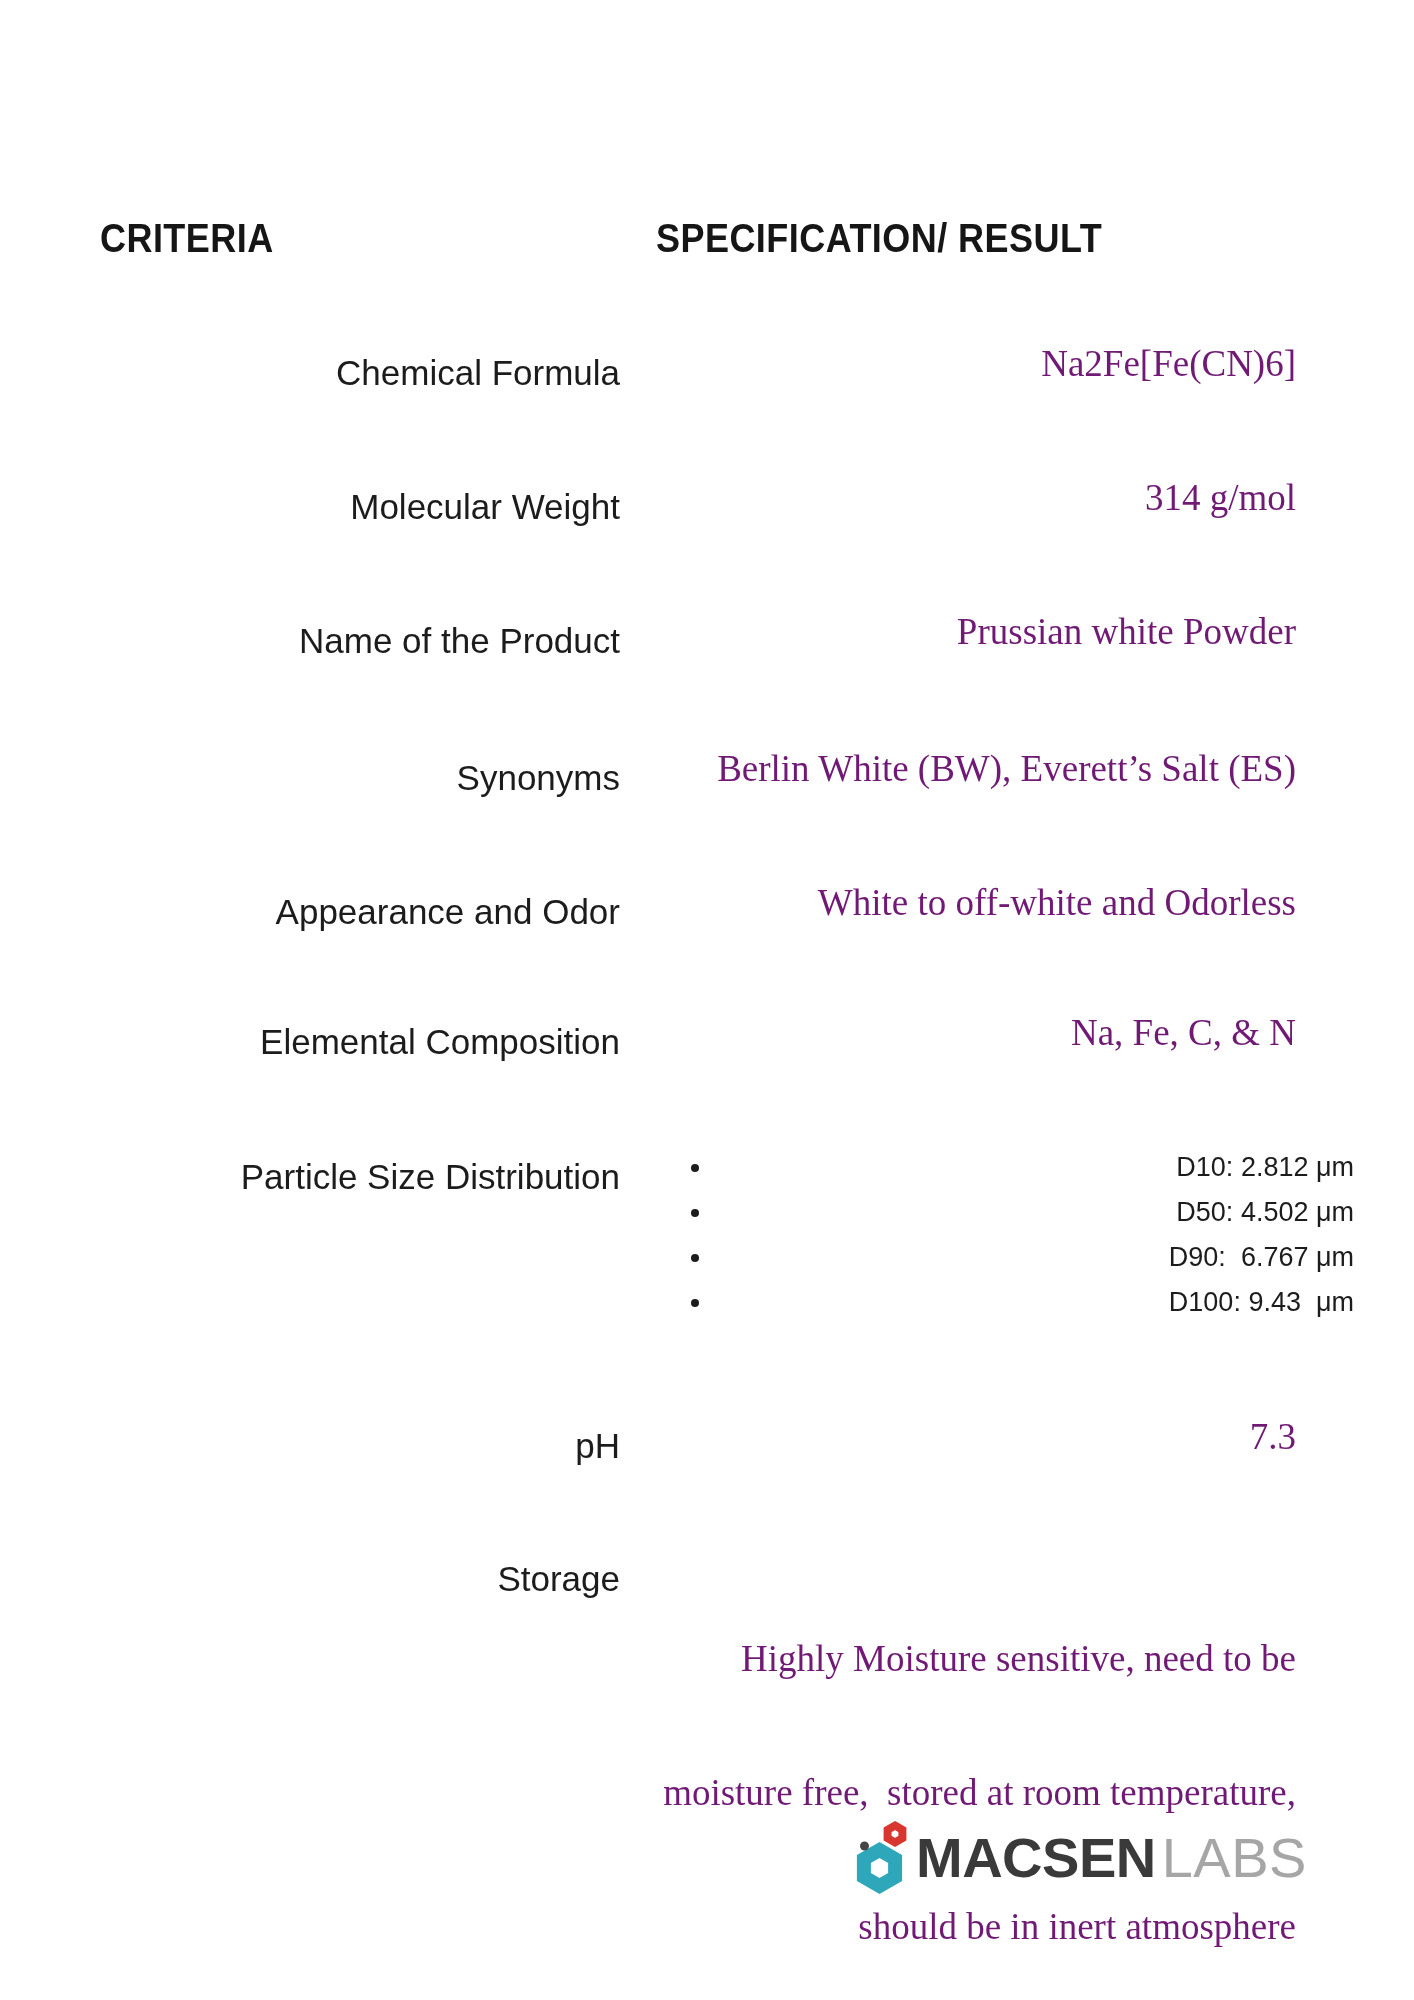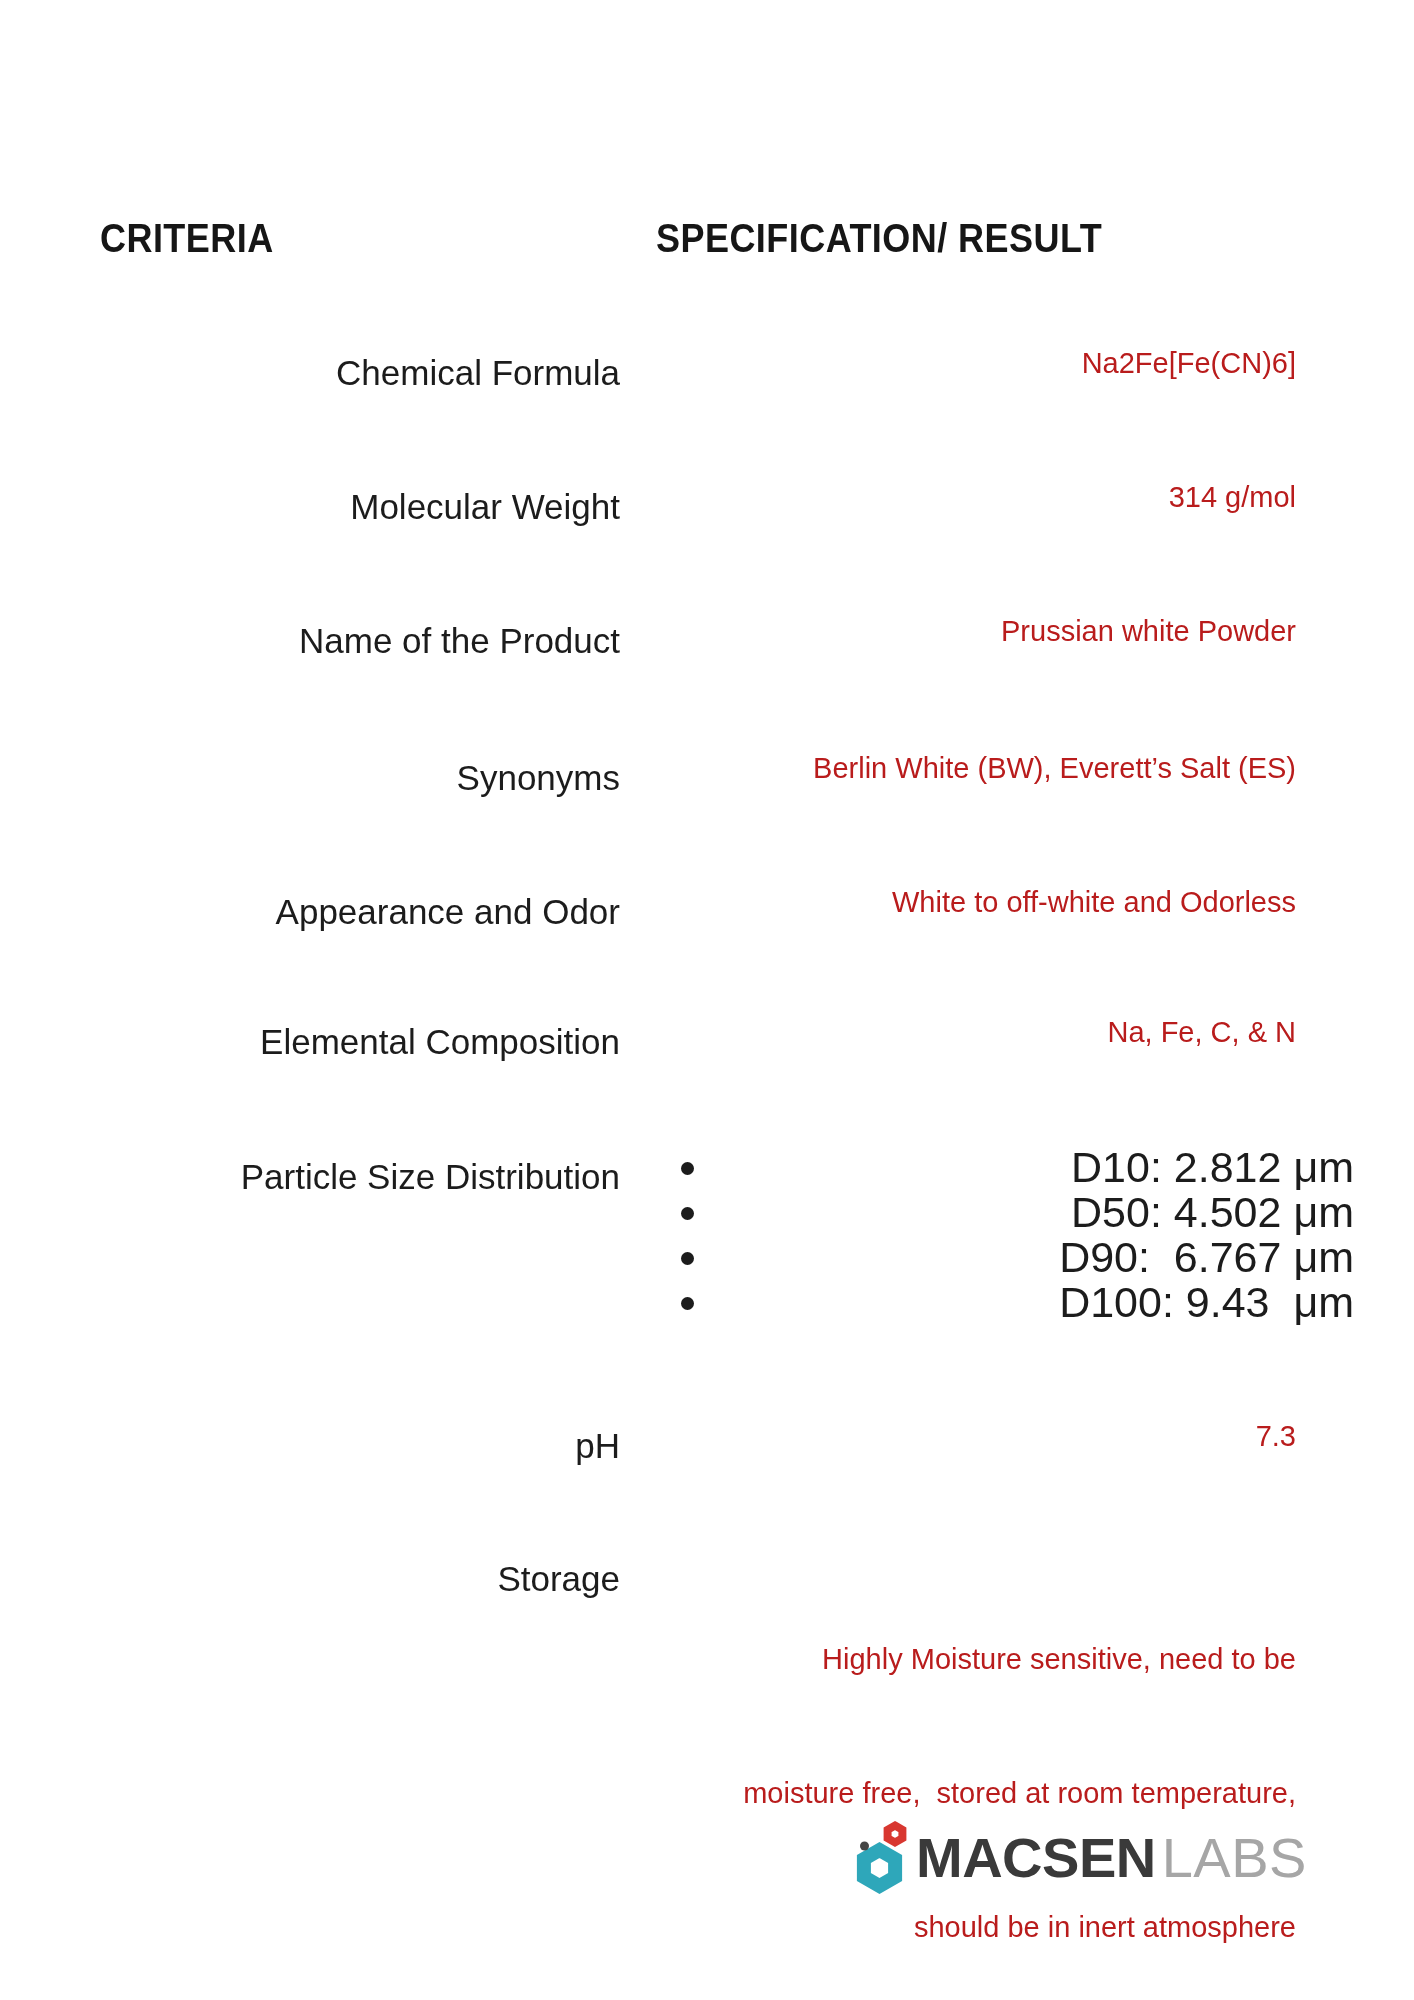--- a/index.html
+++ b/index.html
@@ -14,25 +14,25 @@
     letter-spacing:0.5px;
   }
   .hdr.c1 { left:100px; }
   .hdr.c2 { left:656px; }
   .lbl {
     position:absolute; left:100px; width:520px;
     font-size:35px; line-height:45px; color:#1c1c1c; white-space:pre-wrap;margin-top:9px;
   }
   .val {
     position:absolute; left:656px; width:640px;
-    font-size:29px; line-height:45px; color:#b91c1c; white-space:pre-wrap;
+    font-size:37px; line-height:45px; color:#701a75; white-space:pre-wrap;font-family:Liberation Serif, serif;
   }
   ul.psd {
     position:absolute; left:656px; width:640px; margin:0; padding:0 0 0 58px;
-    font-size:43px; line-height:45px; color:#1c1c1c; list-style:disc outside;
+    font-size:27px; line-height:45px; color:#1c1c1c; list-style:disc outside;
   }
   ul.psd li { white-space:pre-wrap; }
   .storage-line { white-space:pre; line-height:44px; }
   .logo { position:absolute; left:853px; top:1813px; width:470px; height:95px; }
   .logo-icon { position:absolute; left:0; top:0; }
   .logo-text {
     position:absolute; left:63px; top:17px; font-size:56px; line-height:56px;
     white-space:nowrap; letter-spacing:-0.5px;
   }
   .brand-main { font-weight:bold; color:#3a3a3a; }

